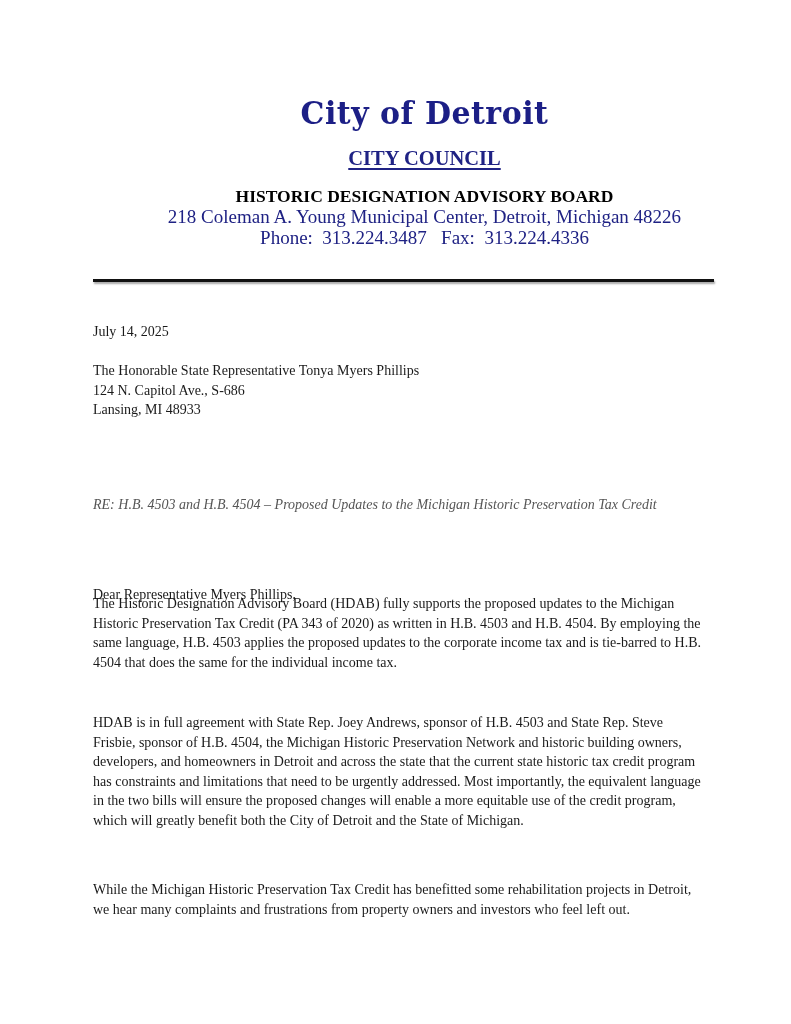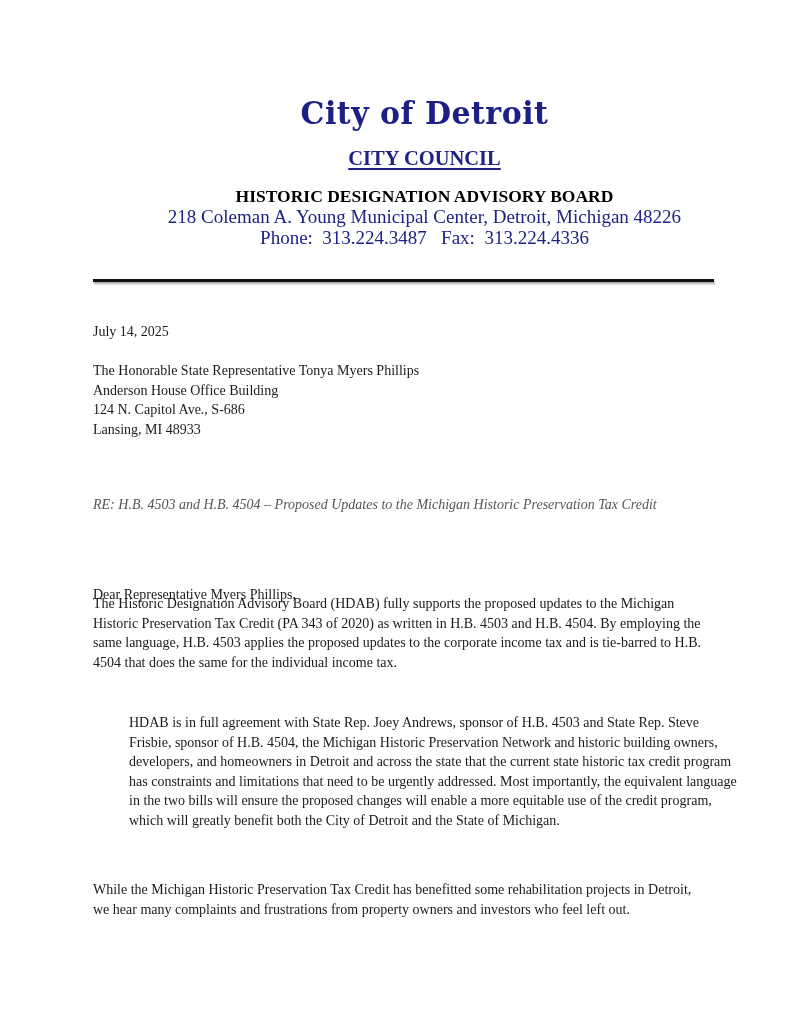--- a/index.html
+++ b/index.html
@@ -76,42 +76,41 @@
     }
     .date { top: 322px; }
     .address { top: 361px; }
     .re-line {
       top: 495px;
       font-style: italic;
       color: #555555;
     }
     .salutation { top: 555px; margin-top: 30px; }
     .para1 { top: 594px; }
-    .para2 { top: 713px; margin-left: 36px; }
+    .para2 { top: 713px; }
     .para3 { top: 880px; }
     .address div { white-space: nowrap; }
   </style>
 </head>
 <body>
 
 <div class="letterhead">
   <div class="city-title">City of Detroit</div>
   <div class="council">CITY COUNCIL</div>
   <div class="board">HISTORIC DESIGNATION ADVISORY BOARD</div>
   <div class="contact">218 Coleman A. Young Municipal Center, Detroit, Michigan 48226</div>
   <div class="contact" style="white-space: pre;">Phone:  313.224.3487   Fax:  313.224.4336</div>
 </div>
 
 <div class="divider"></div>
 
 <div class="body-text date">July 14, 2025</div>
 
 <div class="body-text address">
   <div>The Honorable State Representative Tonya Myers Phillips</div>
-  <div>Anderson House Office Building</div>
   <div>124 N. Capitol Ave., S-686</div>
   <div>Lansing, MI 48933</div>
 </div>
 
 <div class="body-text re-line">RE: H.B. 4503 and H.B. 4504 – Proposed Updates to the Michigan Historic Preservation Tax Credit</div>
 
 <div class="body-text salutation">Dear Representative Myers Phillips,</div>
 
 <div class="body-text para1">The Historic Designation Advisory Board (HDAB) fully supports the proposed updates to the Michigan Historic Preservation Tax Credit (PA 343 of 2020) as written in H.B. 4503 and H.B. 4504.  By employing the same language, H.B. 4503 applies the proposed updates to the corporate income tax and is tie-barred to H.B. 4504 that does the same for the individual income tax.</div>
 <div class="body-text para2">HDAB is in full agreement with State Rep. Joey Andrews, sponsor of H.B. 4503 and State Rep. Steve Frisbie, sponsor of H.B. 4504, the Michigan Historic Preservation Network and historic building owners, developers, and homeowners in Detroit and across the state that the current state historic tax credit program has constraints and limitations that need to be urgently addressed.  Most importantly, the equivalent language in the two bills will ensure the proposed changes will enable a more equitable use of the credit program, which will greatly benefit both the City of Detroit and the State of Michigan.</div>

